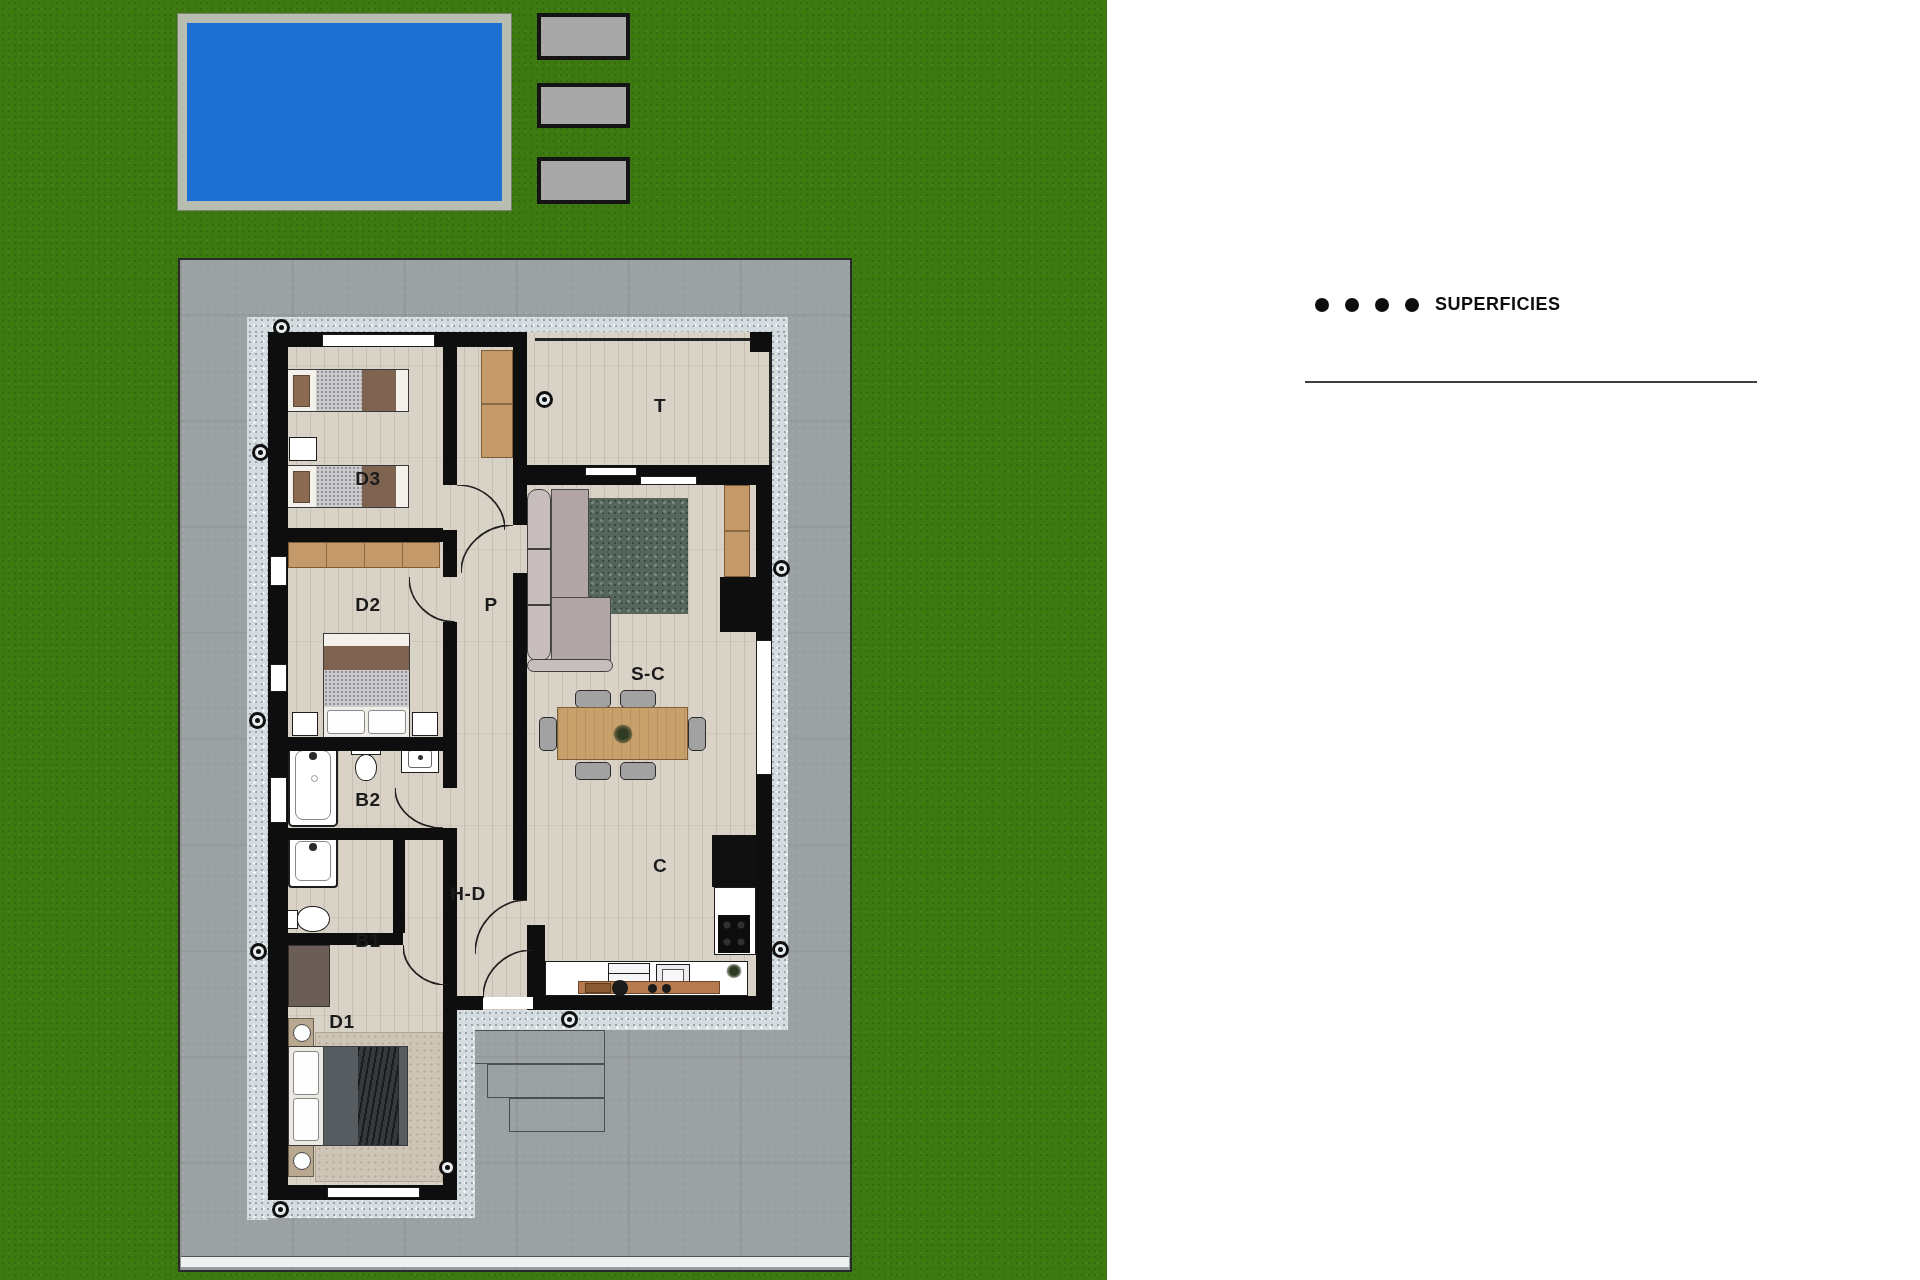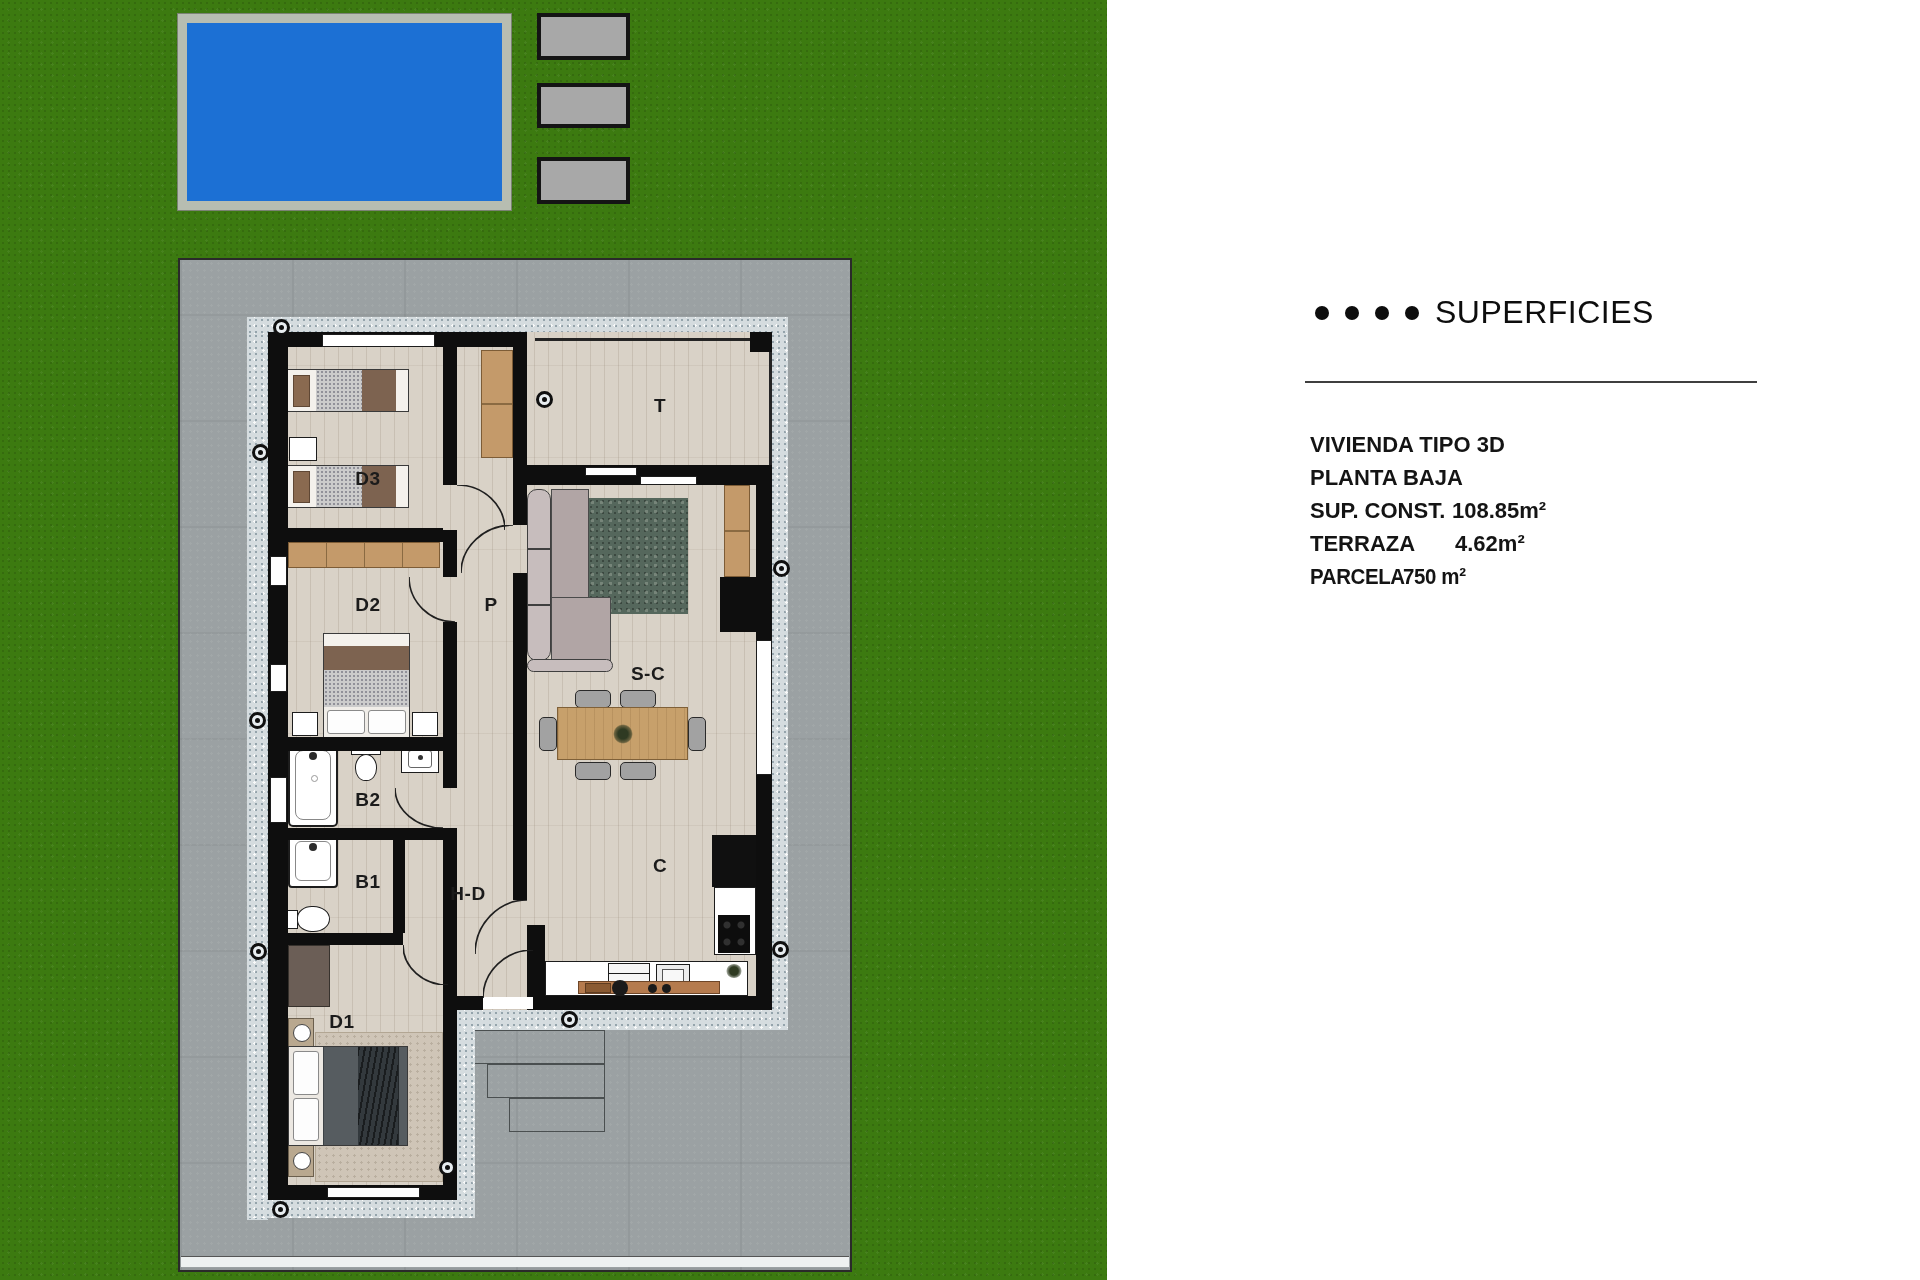--- a/index.html
+++ b/index.html
@@ -42,21 +42,21 @@
   .bed{position:absolute;display:flex;border:1.5px solid #3a3a3a;box-sizing:border-box;background:#efece6;overflow:hidden;}
   .bedV{flex-direction:column;}
   .seg{display:block;}
   .speck{background-color:#cbcbcb;
     background-image:radial-gradient(rgba(95,95,110,.55) .9px,transparent 1.1px);background-size:4px 4px;}
   .pillow{background:#fdfdfd;border:1px solid #8a8a8a;border-radius:3px;}
   
   .panel-title-row{position:absolute;left:1315px;top:294px;display:flex;align-items:center;}
   .dots{display:flex;gap:16px;margin-right:16px;}
   .dots i{width:14px;height:14px;border-radius:50%;background:#0d0d0d;display:block;}
-  .panel-title{font-size:32px;font-weight:normal;color:#0d0d0d;letter-spacing:.5px;}
+  .panel-title{font-size:18px;font-weight:bold;color:#0d0d0d;letter-spacing:.5px;}
   .rule{position:absolute;left:1305px;top:381px;width:452px;height:2px;background:#3f3f3f;}
   .specs{position:absolute;left:1310px;top:428px;font-size:22px;font-weight:bold;color:#141414;}
   .spec-line{height:33px;line-height:33px;white-space:nowrap;}
   .lbl{display:inline-block;}
   .w142{width:142px;} .w145{width:145px;} .w100{width:100px;}
   .narrow{letter-spacing:-.4px;transform:scaleX(.93);transform-origin:left center;}
 </style>
 </head>
 <body>
 
@@ -265,21 +265,21 @@
       <path d="M50,0 A50,48 0 0 0 0,48"></path>
     </svg>
 
   <div id="plan-overlays">
       <div class="plan-label" style="left: 368px; top: 479px;">D3</div>
       <div class="plan-label" style="left: 368px; top: 605px;">D2</div>
       <div class="plan-label" style="left: 491px; top: 605px;">P</div>
       <div class="plan-label" style="left: 660px; top: 406px;">T</div>
       <div class="plan-label" style="left: 648px; top: 674px;">S-C</div>
       <div class="plan-label" style="left: 368px; top: 800px;">B2</div>
-      <div class="plan-label" style="left: 368px; top: 882px;">B1</div>
+      <div class="plan-label" style="left: 368px; top: 941px;">B1</div>
       <div class="plan-label" style="left: 468px; top: 894px;">H-D</div>
       <div class="plan-label" style="left: 660px; top: 866px;">C</div>
       <div class="plan-label" style="left: 342px; top: 1022px;">D1</div>
       <span class="marker" style="left: 273px; top: 319px;"></span>
       <span class="marker" style="left: 252px; top: 444px;"></span>
       <span class="marker" style="left: 249px; top: 712px;"></span>
       <span class="marker" style="left: 250px; top: 943px;"></span>
       <span class="marker" style="left: 272px; top: 1201px;"></span>
       <span class="marker" style="left: 439px; top: 1159px;"></span>
       <span class="marker" style="left: 536px; top: 391px;"></span>
@@ -291,21 +291,14 @@
   <div class="panel-title-row">
     <span class="dots">
         <i></i>
         <i></i>
         <i></i>
         <i></i>
       </span>
     <span class="panel-title">SUPERFICIES</span>
   </div>
   <div class="rule"></div>
-  <div class="specs">
-    <div class="spec-line"><span>VIVIENDA TIPO 3D</span></div>
-    <div class="spec-line"><span>PLANTA BAJA</span></div>
-    <div class="spec-line"><span class="lbl w142">SUP. CONST.</span><span>108.85m²</span></div>
-    <div class="spec-line"><span class="lbl w145">TERRAZA</span><span>4.62m²</span></div>
-    <div class="spec-line narrow"><span class="lbl w100">PARCELA</span><span>750 m²</span></div>
-  </div>
 
 </div>
 
 </body></html>

